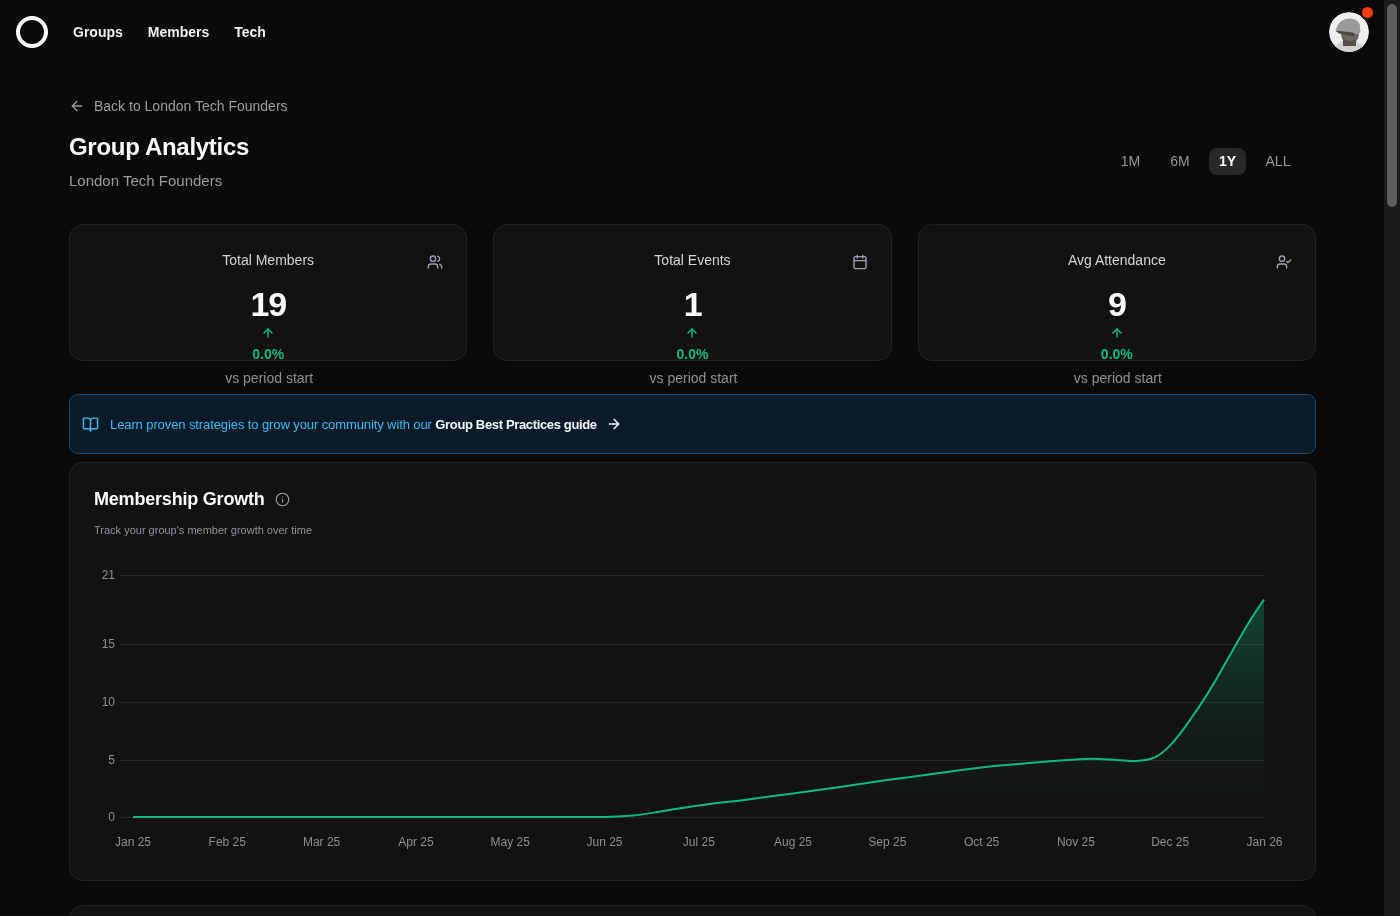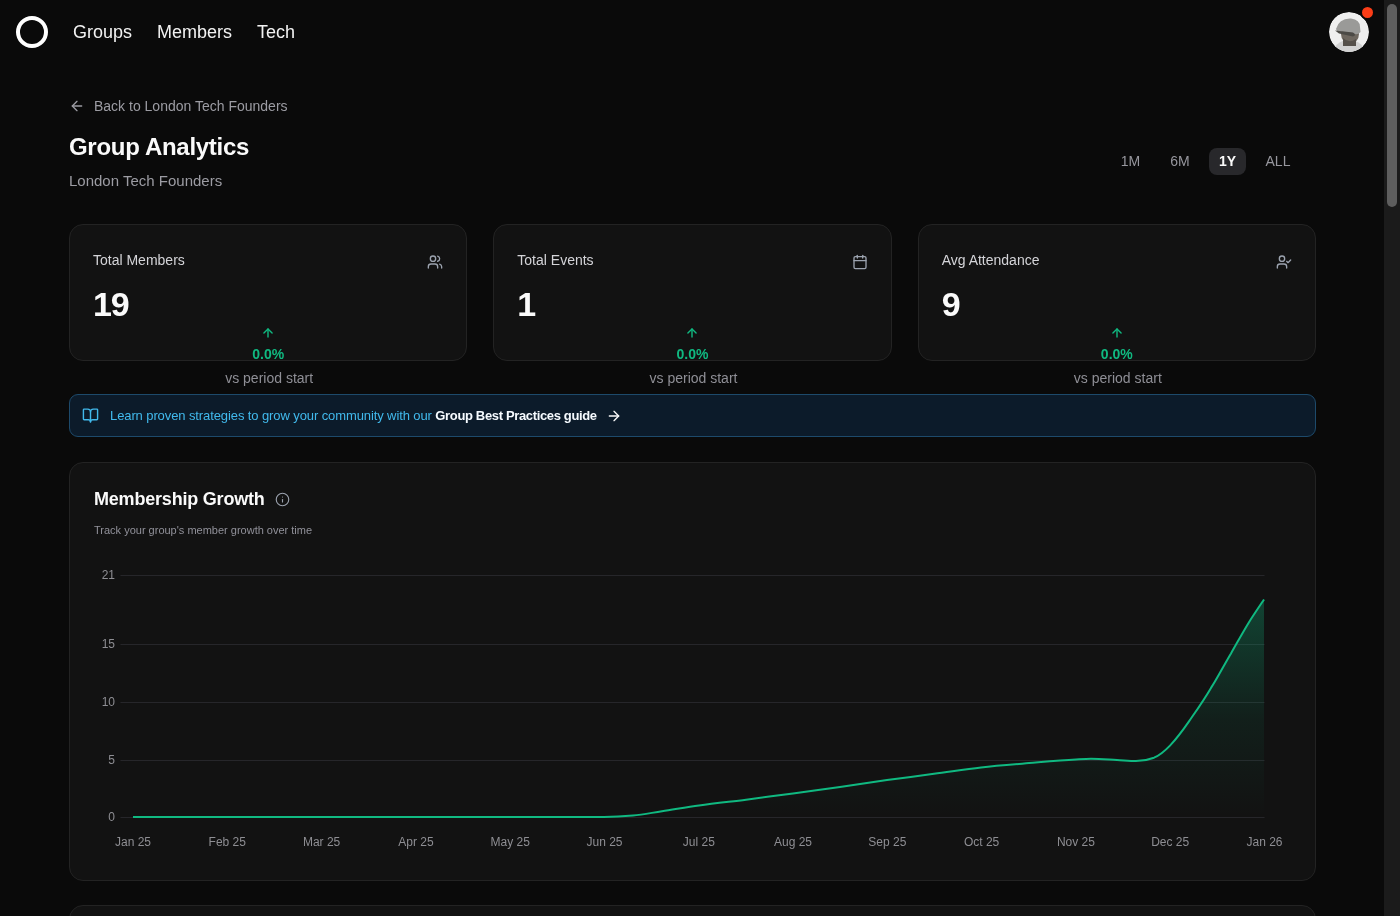--- a/index.html
+++ b/index.html
@@ -1,43 +1,43 @@
 <!DOCTYPE html>
 <html><head>
 <meta charset="utf-8">
 <style>
 * { margin:0; padding:0; box-sizing:border-box; }
 html,body { width:1400px; height:916px; overflow:hidden; background:#0a0a0a;
   font-family:"Liberation Sans", sans-serif; color:#fafafa; }
 .header { height:64px; display:flex; align-items:center; padding:0 16px; position:relative; }
 .logo { width:32px; height:32px; border-radius:50%; border:4.5px solid #fff; }
 .nav { display:flex; gap:25px; margin-left:25px; }
-.nav a { color:#f2f2f2; font-size:18px; font-weight:400; text-decoration:none; }
+.nav a { color:#f2f2f2; font-size:14px; font-weight:700; text-decoration:none; }
 .avatar { position:absolute; left:1329px; top:12px; width:40px; height:40px; border-radius:50%; overflow:hidden; }
 .reddot { position:absolute; left:1360px; top:5px; width:15px; height:15px; border-radius:50%;
   background:#fb3d17; border:2px solid #0a0a0a; }
 .main { position:absolute; top:0; left:69px; width:1247px; height:916px; }
 .backrow { position:absolute; top:98px; left:0; display:flex; align-items:center; gap:9px;
   color:#9c9ca3; font-size:14px; }
 h1 { position:absolute; top:133px; left:0; font-size:24px; font-weight:700; color:#fafafa; letter-spacing:-0.3px; }
 .subtitle { position:absolute; top:172px; left:0; font-size:15px; color:#9c9ca3; }
 .ranges button { position:absolute; top:148px; height:27px; line-height:27px; text-align:center;
   border:none; border-radius:8px; background:transparent; padding:0;
   color:#97979e; font-size:14px; font-weight:500; font-family:inherit; }
 .ranges button.on { background:#28282b; color:#fafafa; font-weight:600; }
 .rb1{left:1041px;width:41px} .rb2{left:1090px;width:42px} .rb3{left:1140px;width:37px} .rb4{left:1186px;width:46px}
-.cards { position:absolute; top:224px; left:0; width:1247px; display:flex; gap:26px; }
+.cards { position:absolute; top:224px; left:0; width:1247px; display:flex; gap:26px;text-align:center; }
 .card { flex:1; height:137px; background:#121212; border:1px solid #232323; border-radius:14px;
   padding:23px 23px; position:relative; }
 .card .lbl { font-size:14px; line-height:20px; color:#d4d4d8; margin-top:2px; }
 .card .num { font-size:34px; line-height:40px; font-weight:700; color:#fafafa; margin-top:14px; letter-spacing:-1.2px; }
 .card .delta { font-size:14px; line-height:20px; color:#8f8f96; margin-top:2px; display:flex; align-items:center; gap:4px;flex-direction:column; }
 .card .delta b { color:#10b981; font-weight:700; }
 .card .cicon { position:absolute; right:23px; top:29px; }
-.banner { position:absolute; top:394px; left:0; width:1247px; height:43px; background:#0c1b2a;
+.banner { position:absolute; top:394px; left:0; width:1247px; height:60px; background:#0c1b2a;
   border:1px solid #1d4a6b; border-radius:9px; display:flex; align-items:center; padding:0 12px; }
 .banner .btxt { margin-left:11px; font-size:13px; letter-spacing:-0.1px; color:#41b9ec; }
 .banner .btxt b { color:#f6fbff; font-weight:700; letter-spacing:-0.35px; }
 .chartcard { position:absolute; top:462px; left:0; width:1247px; height:419px; background:#121212;
   border:1px solid #232323; border-radius:14px; }
 .ctitle { position:absolute; top:489px; left:25px; font-size:18px; font-weight:700; color:#fafafa;
   display:flex; align-items:center; gap:10px; letter-spacing:-0.2px;justify-content:center; }
 .csub { position:absolute; top:524px; left:25px; font-size:11px; color:#91919a; }
 .nextcard { position:absolute; top:905px; left:0; width:1247px; height:60px; background:#121212;
   border:1px solid #232323; border-radius:14px 14px 0 0; }

